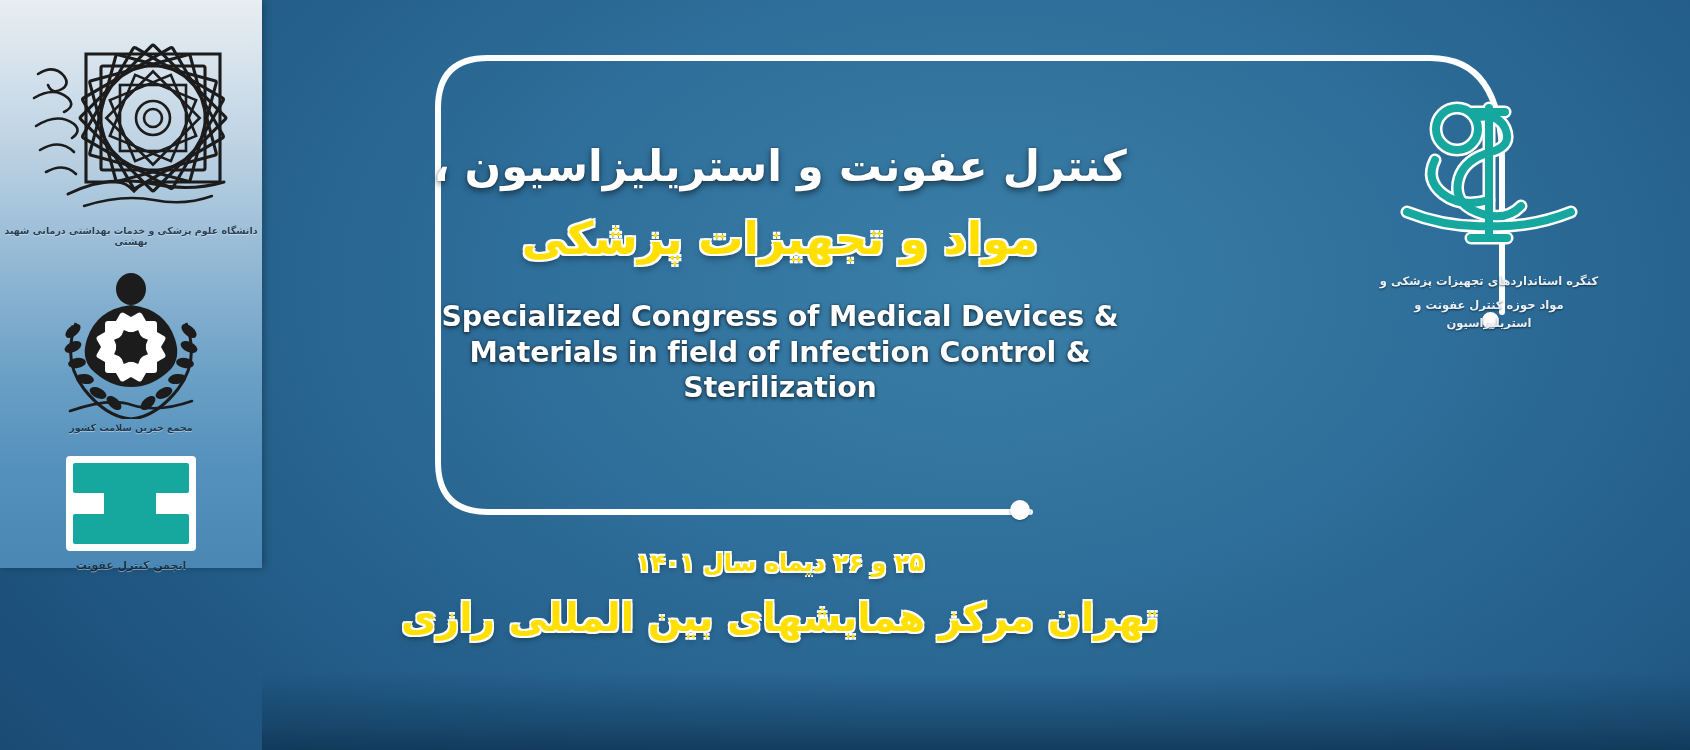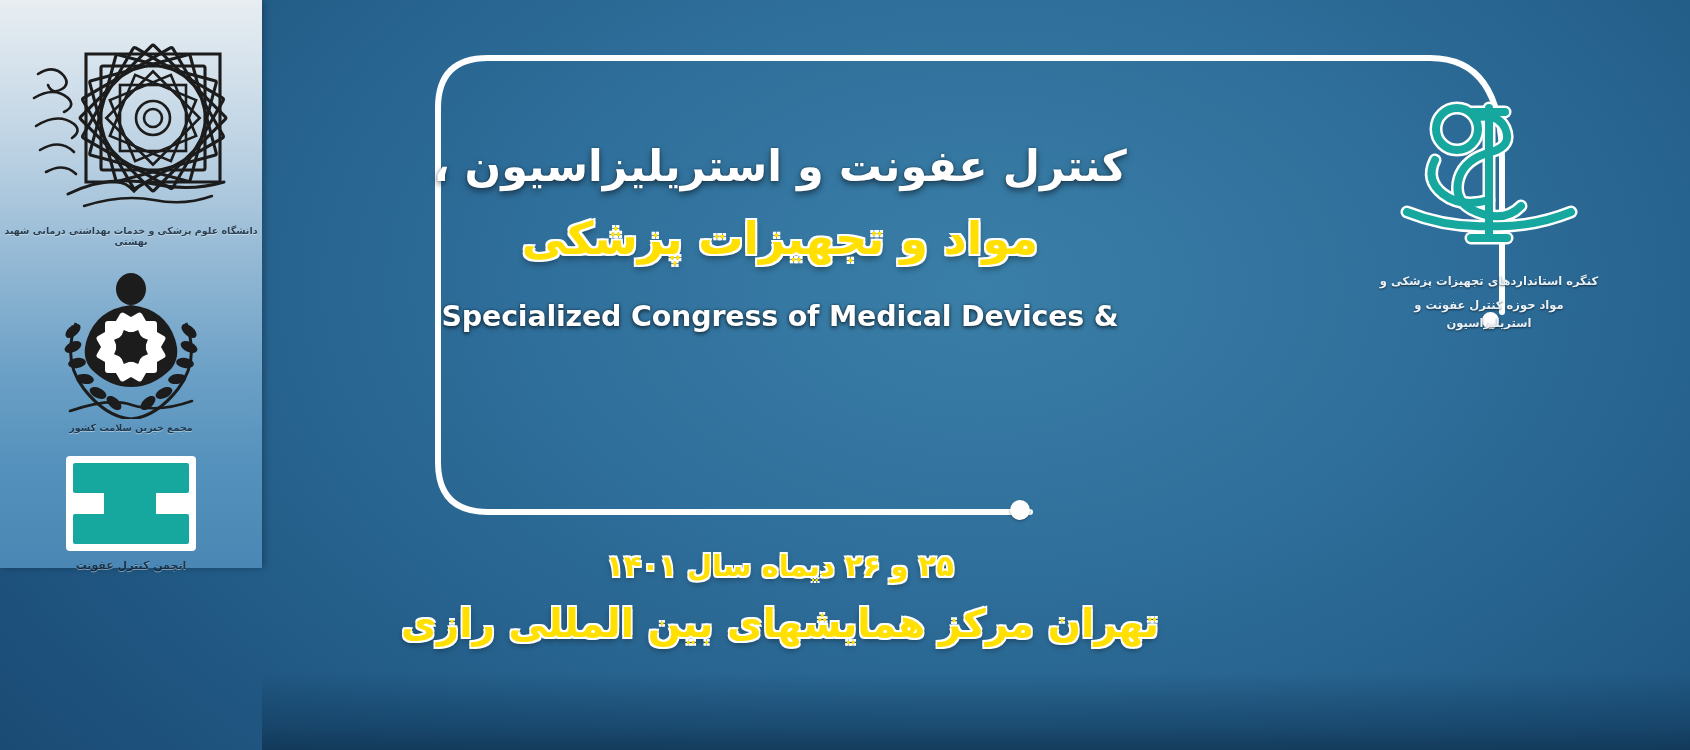--- a/index.html
+++ b/index.html
@@ -75,21 +75,21 @@
     letter-spacing:-.2px;
     text-shadow:0 2px 4px rgba(0,0,0,.55), 0 0 3px rgba(0,0,0,.45);
   }
 
   
   .footer-text{
     position:absolute;left:400px;top:548px;width:760px;
     text-align:center;direction:rtl;
   }
   .f-date{
-    font-size:29px;font-weight:900;color:#ffe000;line-height:1.25;
+    font-size:24px;font-weight:900;color:#ffe000;line-height:1.25;
     text-shadow:
       -1.6px -1.6px 0 #fff, 1.6px -1.6px 0 #fff,
       -1.6px 1.6px 0 #fff, 1.6px 1.6px 0 #fff,
       0 3px 6px rgba(0,0,0,.45);
   }
   .f-venue{
     font-size:39px;font-weight:900;color:#ffe000;line-height:1.25;
     margin-top:16px;
     text-shadow:
       -1.6px -1.6px 0 #fff, 1.6px -1.6px 0 #fff,
@@ -229,20 +229,21 @@
       <path d="M600 462 H58 Q8 462 8 412 V58 Q8 8 58 8 H1000 Q1072 8 1072 110 V262" fill="none" stroke="#ffffff" stroke-width="6" stroke-linecap="round"></path>
     </svg>
     <div class="dot dot-bottom"></div>
     <div class="dot dot-right"></div>
   </div>
 
   <div class="titles">
     <div class="t-sub1">کنترل عفونت و استریلیزاسیون ،</div>
     <div class="t-sub2">مواد و تجهیزات پزشکی</div>
     <div class="t-en">Specialized Congress of Medical Devices &amp;</div>
+    <div class="t-en" style="margin-top:2px">Materials in field of Infection Control &amp; Sterilization</div>
   </div>
 
   <div class="footer-text">
     <div class="f-date">۲۵ و ۲۶ دیماه سال ۱۴۰۱</div>
     <div class="f-venue">تهران مرکز همایشهای بین المللی رازی</div>
   </div>
 
   <div class="emblem">
     <svg width="200" height="175" viewBox="0 0 200 175">
       <g fill="none" stroke="#ffffff" stroke-width="13" stroke-linecap="round" stroke-linejoin="round">

